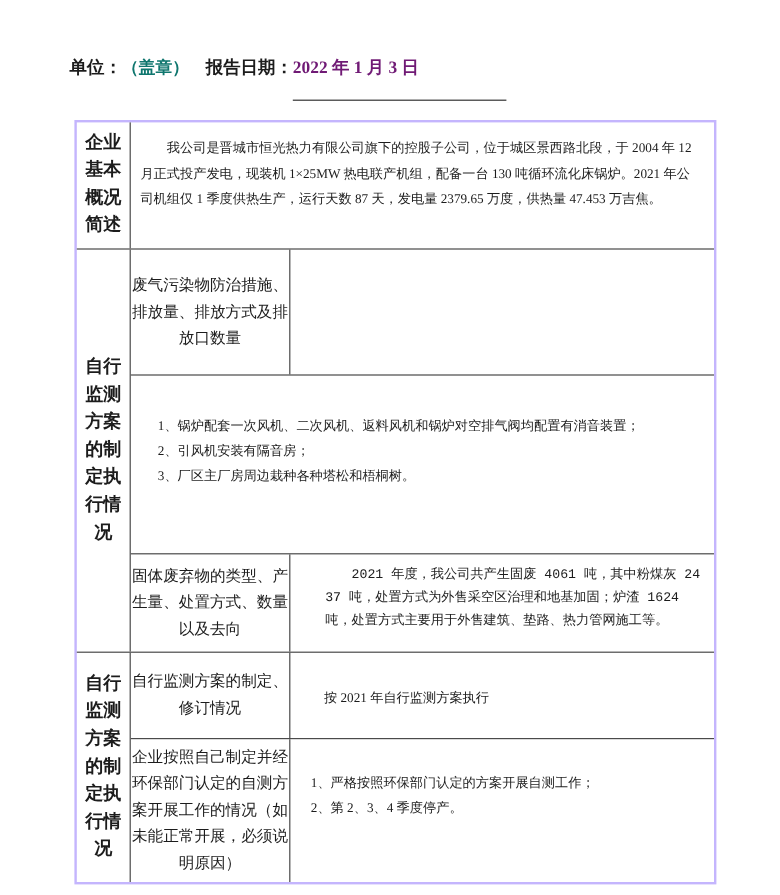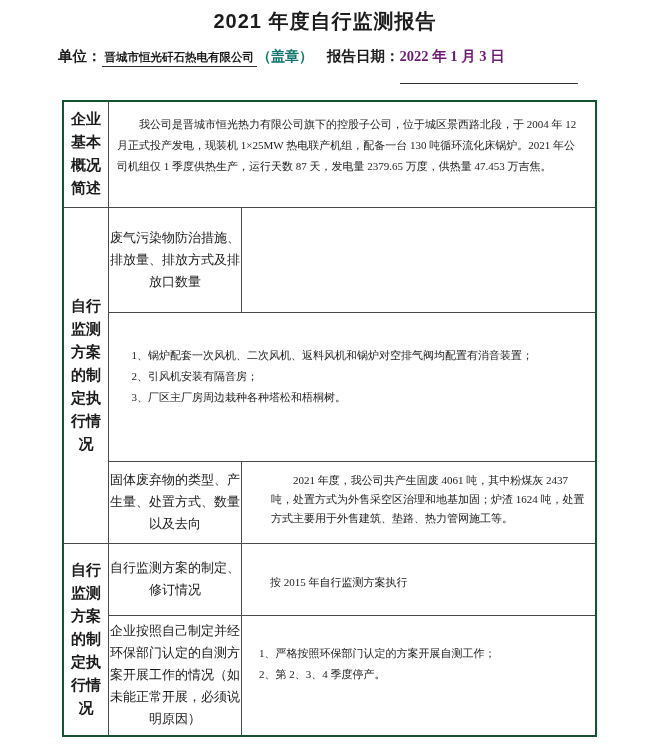--- a/index.html
+++ b/index.html
@@ -21,21 +21,21 @@
     font-size:11.5px;border-bottom:1px solid #333;padding:0 3px 1px 3px;color:#1c1c1c;
   }
   .seal{font-size:14px;color:#0f766e;}
   .date-label{margin-left:14px;}
   .date-underline{
     display:inline-block;width:178px;border-bottom:1px solid #333;
     font-size:14.5px;padding-bottom:17px;color:#701a75;
   }
   .report-table{
     position:absolute;left:62px;top:100px;width:535px;height:637px;
-    border:2px solid #14532d;box-sizing:border-box;display:flex;flex-direction:column;
+    border:2px solid #c4b5fd;box-sizing:border-box;display:flex;flex-direction:column;
     background:#fff;
   }
   .trow{display:flex;flex-direction:row;box-sizing:border-box;}
   .trow + .trow{border-top:1px solid #4a4a4a;}
   .rowhead{
     width:45px;flex:0 0 45px;border-right:1px solid #4a4a4a;box-sizing:border-box;
     display:flex;align-items:center;justify-content:center;text-align:center;
     font-weight:700;font-size:15px;line-height:23px;color:#1c1c1c;
     word-break:break-all;padding:0 7px;
   }
@@ -52,43 +52,41 @@
   }
   .ccell p{margin:0;font-size:11px;line-height:21px;word-break:break-all;}
   .ccell p.ind2{text-indent:2em;}
   .ccell p.ind15{text-indent:1.5em;}
   .ccell p.ind1{text-indent:1em;}
   .cell-s1{padding-top:12px;padding-left:8px;}
   .cell-gas{padding-top:5px;}
   .cell-gas p{font-size:12.5px;line-height:16.5px;}
   .cell-noise{padding-top:32px;}
   .cell-solid{padding-top:9px;}
-  .cell-solid p{line-height:19px;}
+  .cell-solid p{line-height:19px;font-family:Liberation Mono, monospace;}
   .cell-plan{padding-top:28px;}
   .cell-exec{padding-top:27px;}
   
   .h-s1{height:105px;}
   .h-s2{height:337px;}
   .h-s3{height:193px;}
   .h-2a{height:104px;}
   .h-2b{height:149px;}
   .h-2c{height:84px;flex:1;gap:23px;}
   .h-3a{height:71px;}
   .h-3b{height:122px;flex:1;}
 </style>
 </head>
 <body>
 
 <div class="page">
 
-  <div class="doc-title">2021 年度自行监测报告</div>
 
   <div class="meta-line">
     <span class="meta-label">单位：</span>
-    <span class="unit-value">晋城市恒光矸石热电有限公司</span>
     <span class="seal">（盖章）</span>
     <span class="meta-label date-label">报告日期：</span>
     <span class="date-underline">2022 年 1 月 3 日</span>
   </div>
 
   <div class="report-table">
 
     <div class="trow h-s1">
       <div class="rowhead">企业基本概况简述</div>
       <div class="ccell cell-s1">
@@ -122,21 +120,21 @@
       </div>
     </div>
 
     <div class="trow h-s3">
       <div class="rowhead">自行监测方案的制定执行情况</div>
       <div class="subcol">
 
         <div class="subrow h-3a">
           <div class="subhead">自行监测方案的制定、修订情况</div>
           <div class="ccell cell-plan">
-            <p class="ind2">按 2015 年自行监测方案执行</p>
+            <p class="ind2">按 2021 年自行监测方案执行</p>
           </div>
         </div>
 
         <div class="subrow h-3b">
           <div class="subhead">企业按照自己制定并经环保部门认定的自测方案开展工作的情况（如未能正常开展，必须说明原因）</div>
           <div class="ccell cell-exec">
             <p class="ind1">1、严格按照环保部门认定的方案开展自测工作；</p>
             <p class="ind1">2、第 2、3、4 季度停产。</p>
           </div>
         </div>

